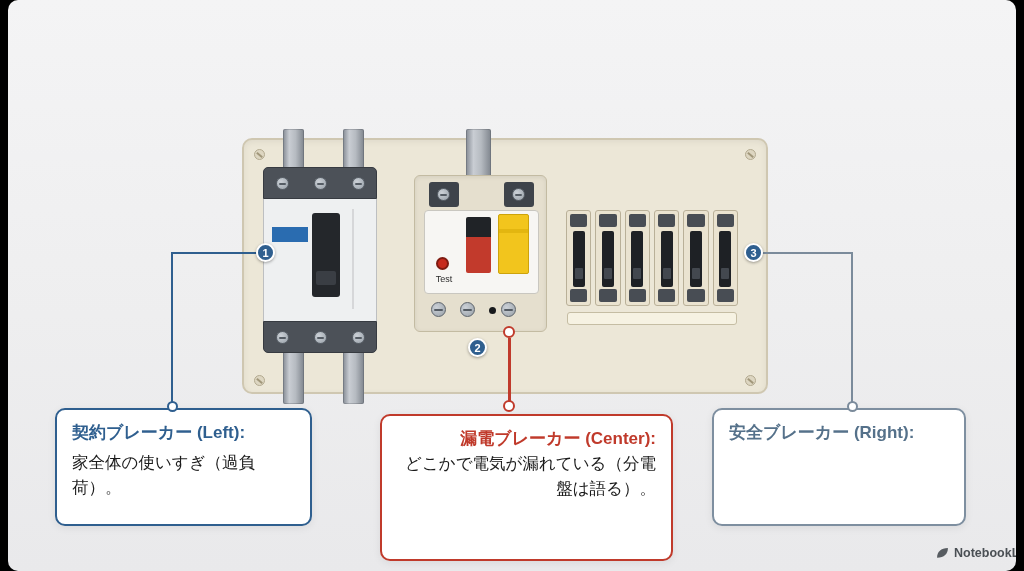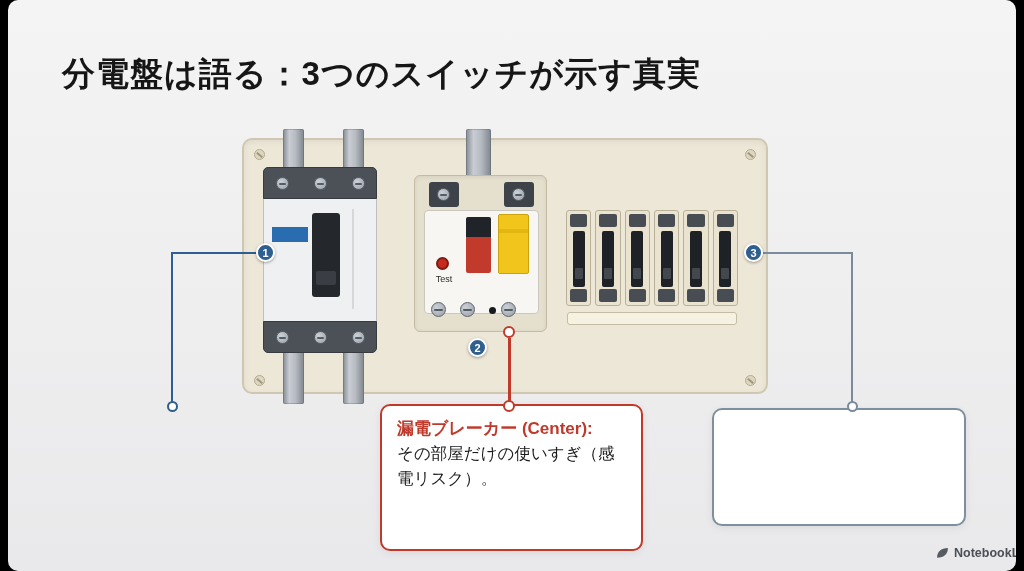--- a/index.html
+++ b/index.html
@@ -40,21 +40,20 @@
   .watermark{position:absolute;left:936px;top:546px;display:flex;align-items:center;gap:5px;
          color:#4a4f54;font-size:12.5px;font-weight:600;z-index:8;}
 </style>
 </head>
 <body>
 
 <div class="canvas">
   <div class="stage">
     <div class="world">
 
-      <h1 class="title">分電盤は語る：3つのスイッチが示す真実</h1>
 
       <div>
 
         <div class="a" style="left:242px;top:138px;width:526px;height:256px;background:#ece7d7;
                     border:2px solid #cfc7b1;border-radius:10px;box-shadow:inset 0 2px 6px rgba(0,0,0,.06);z-index:1;"></div>
 
         <div class="pipe" style="left:283px;top:129px;width:21px;height:46px;"></div>
         <div class="pipe" style="left:343px;top:129px;width:21px;height:46px;"></div>
         <div class="pipe" style="left:466px;top:129px;width:25px;height:52px;"></div>
         <div class="pipe" style="left:283px;top:346px;width:21px;height:58px;"></div>
@@ -86,21 +85,21 @@
         </div>
 
         <div class="a" style="left:414px;top:175px;width:133px;height:157px;background:#e5dfce;border:1.5px solid #c3bba2;
                     border-radius:6px;box-shadow:inset 0 1px 4px rgba(0,0,0,.08);z-index:3;">
           <div class="a" style="left:14px;top:6px;width:30px;height:25px;background:#3e434a;border-radius:3px;">
             <div class="screw" style="left:8px;top:6px;width:13px;height:13px;"></div>
           </div>
           <div class="a" style="left:89px;top:6px;width:30px;height:25px;background:#3e434a;border-radius:3px;">
             <div class="screw" style="left:8px;top:6px;width:13px;height:13px;"></div>
           </div>
-          <div class="a" style="left:9px;top:34px;width:115px;height:104px;background:#f7f6f3;border:1px solid #c9c7c0;border-radius:4px;">
+          <div class="a" style="left:9px;top:34px;width:115px;height:84px;background:#f7f6f3;border:1px solid #c9c7c0;border-radius:4px;">
             <div class="a" style="left:11px;top:46px;width:13px;height:13px;background:#c72a1c;border:2px solid #7e1a10;border-radius:50%;"></div>
             <div class="a" style="left:6px;top:63px;width:26px;font-size:9px;color:#2c2c2c;text-align:center;">Test</div>
             <div class="a" style="left:41px;top:6px;width:25px;height:56px;">
               <div class="a" style="left:0;top:0;width:25px;height:20px;background:#202327;border-radius:2px 2px 0 0;"></div>
               <div class="a" style="left:0;top:20px;width:25px;height:36px;background:#c23a2c;border-radius:0 0 2px 2px;"></div>
             </div>
             <div class="a" style="left:73px;top:3px;width:31px;height:60px;background:#f2c51d;border:1px solid #cda30b;border-radius:2px;">
               <div class="a" style="left:0;top:14px;width:29px;height:4px;background:#d8ab08;opacity:.6;"></div>
             </div>
           </div>
@@ -154,27 +153,32 @@
       <div class="node" style="left:503px;top:400px;width:12px;height:12px;border:2.5px solid #c03a2b;"></div>
 
       <div class="line" style="left:762px;top:252px;width:91px;height:2px;background:#7b8b9b;"></div>
       <div class="line" style="left:851px;top:252px;width:2px;height:152px;background:#7b8b9b;"></div>
       <div class="node" style="left:847px;top:401px;width:11px;height:11px;border:2px solid #7b8b9b;"></div>
 
       <div class="badge" style="left:256px;top:243px;">1</div>
       <div class="badge" style="left:468px;top:338px;">2</div>
       <div class="badge" style="left:744px;top:243px;">3</div>
 
+      <div class="callout" style="left:55px;top:408px;width:257px;height:118px;border:2px solid #2f5f8f;">
+        <div class="c-title blue">契約ブレーカー (Left):</div>
+        <div class="c-body">家全体の使いすぎ（過負荷）。</div>
+      </div>
 
-      <div class="callout" style="left:380px;top:404px;width:263px;height:147px;border:2.5px solid #c03a2b;">
+      <div class="callout" style="left:380px;top:414px;width:293px;height:147px;border:2.5px solid #c03a2b;text-align:right;">
         <div class="c-title red" style="margin-bottom:0;">漏電ブレーカー (Center):</div>
-        <div class="c-body">その部屋だけの使いすぎ（感電リスク）。</div>
+        <div class="c-body">どこかで電気が漏れている（分電盤は語る）。</div>
       </div>
 
       <div class="callout" style="left:712px;top:408px;width:254px;height:118px;border:2px solid #7e8fa0;">
+        <div class="c-title slate">安全ブレーカー (Right):</div>
       </div>
 
       <div class="watermark">
         <span style="display:inline-flex;">
           <svg width="13" height="13" viewBox="0 0 24 24" aria-hidden="true">
             <path d="M2 20 C2 9 9 2 22 2 C22 13 15 20 2 20 Z" fill="#575c61"></path>
           </svg>
         </span>
         <span>NotebookLM</span>
       </div>

